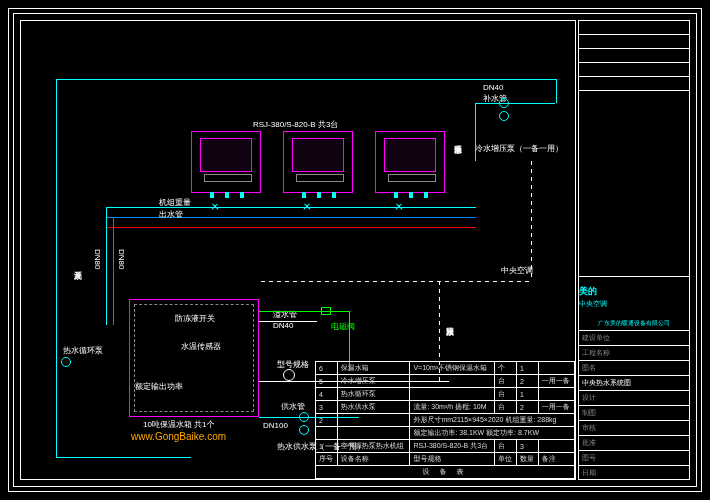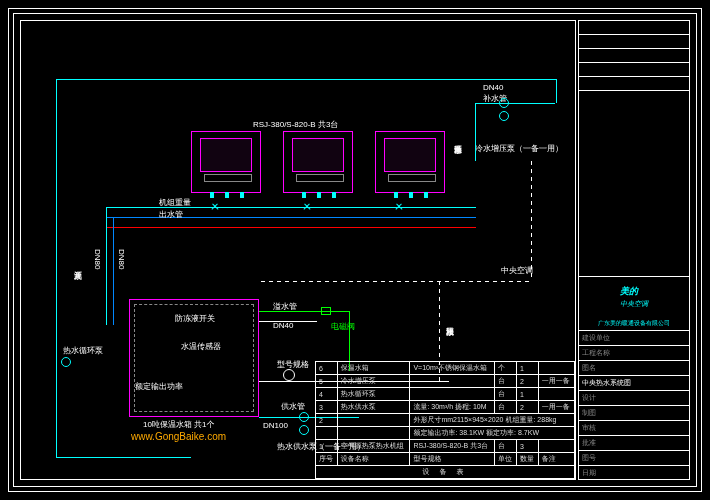--- a/index.html
+++ b/index.html
@@ -2,21 +2,21 @@
 <html><head>
 <meta charset="utf-8">
 <style>
   * { margin: 0; padding: 0; box-sizing: border-box; }
   body { background: #000; font-family: "SimSun", "Microsoft YaHei", sans-serif; color: #fff; font-size: 9px; width: 710px; height: 500px; position: relative; overflow: hidden; }
   .frame { position: absolute; inset: 8px; border: 1px solid #fff; }
   .inner-frame { position: absolute; inset: 4px; border: 1px solid #fff; }
   .drawing-area { position: absolute; left: 6px; top: 6px; right: 120px; bottom: 6px; border: 1px solid #fff; }
   .title-block { position: absolute; right: 6px; top: 6px; bottom: 6px; width: 112px; border: 1px solid #fff; }
   .tb-row { border-bottom: 1px solid #fff; padding: 2px 3px; font-size: 7px; color: #888; min-height: 14px; }
-  .tb-logo { height: 40px; display: flex; align-items: center; justify-content: center; font-size: 9px; color: #0ff; font-style: italic; }
+  .tb-logo { height: 40px; display: flex; align-items: center; font-size: 9px; color: #0ff; }
   
   
   .heat-pump { position: absolute; width: 70px; height: 62px; border: 1px solid #f0f; }
   .heat-pump::before { content: ""; position: absolute; left: 8px; right: 8px; top: 6px; height: 32px; border: 1px solid #f0f; background: rgba(216,32,216,.08); }
   .heat-pump::after { content: ""; position: absolute; left: 12px; top: 42px; width: 46px; height: 6px; border: 1px solid #888; }
   .hp-ports { position: absolute; left: 18px; bottom: -6px; width: 34px; height: 6px; display: flex; justify-content: space-between; }
   .hp-ports span { width: 4px; height: 6px; background: #0ff; }
   
   .water-tank { position: absolute; left: 108px; top: 278px; width: 130px; height: 118px; border: 1px solid #f0f; }
   .wt-inner { position: absolute; inset: 4px; border: 1px dashed #888; }
@@ -119,21 +119,21 @@
     <div class="water-tank">
       <div class="wt-inner"></div>
     </div>
     <span class="lbl white-t" style="left:154px;top:292px">防冻液开关</span>
     <span class="lbl white-t" style="left:160px;top:320px">水温传感器</span>
     <span class="lbl white-t" style="left:114px;top:360px">额定输出功率</span>
     <span class="lbl white-t" style="left:122px;top:398px">10吨保温水箱  共1个</span>
     <span class="lbl orange-t" style="left:110px;top:410px;font-size:10px">www.GongBaike.com</span>
 
     <div class="line h white" style="left:238px;top:300px;width:58px"></div>
-    <span class="lbl white-t" style="left:252px;top:280px">溢水管</span>
+    <span class="lbl white-t" style="left:252px;top:288px">溢水管</span>
     <span class="lbl white-t" style="left:252px;top:300px">DN40</span>
     <div class="line h green" style="left:238px;top:290px;width:90px"></div>
     <div class="solenoid" style="left:300px;top:286px"></div>
     <span class="lbl green-t" style="left:310px;top:300px">电磁阀</span>
     <div class="line v green" style="left:328px;top:290px;height:60px"></div>
     <div class="line v dash-v" style="left:418px;top:260px;height:100px"></div>
     <span class="lbl white-t rotate-v" style="left:422px;top:300px">接屋顶水箱</span>
 
     <div class="line h dash-w" style="left:240px;top:260px;width:270px;height:1px"></div>
     <div class="line v dash-v" style="left:510px;top:140px;height:120px"></div>

